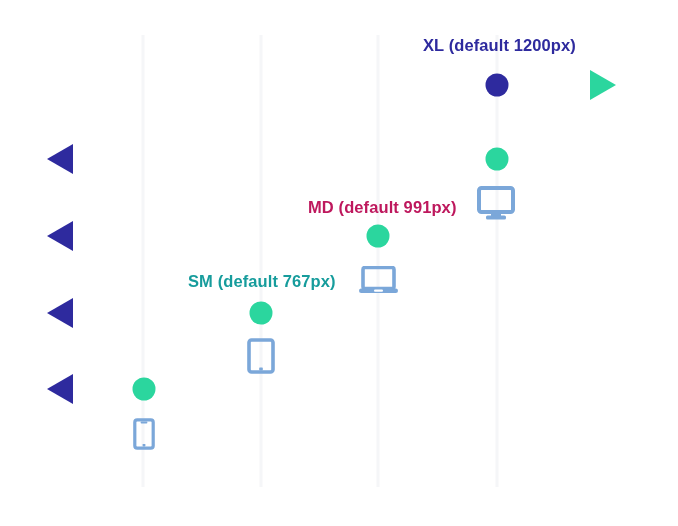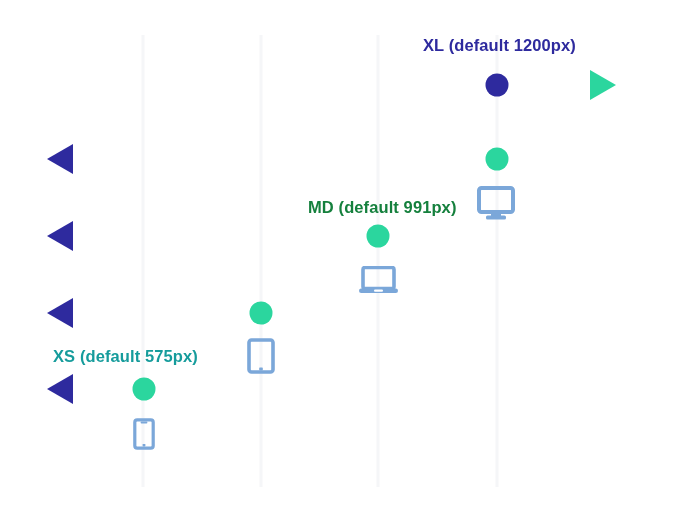--- a/index.html
+++ b/index.html
@@ -84,22 +84,22 @@
         <polygon points="47,313 73,298 73,328" fill="#2E2A9E"></polygon>
         <circle cx="261" cy="313" r="11.5" fill="#2BD69E"></circle>
         <line x1="144" x2="73" y1="389" y2="389" stroke="url(#grad-left)" stroke-width="4.6"></line>
         <polygon points="47,389 73,374 73,404" fill="#2E2A9E"></polygon>
         <circle cx="144" cy="389" r="11.5" fill="#2BD69E"></circle>
       </g>
   </svg>
 
   <div class="row-group">
     <div class="bp-label" style="left:415px; top:37px; color:#2E2A9E;">XL (default 1200px)</div>
-    <div class="bp-label" style="left:300px; top:199px; color:#15803d;">MD (default 991px)</div>
-    <div class="bp-label" style="left:45px; top:348px; color:#169C9C;">XS (default 575px)</div>
+    <div class="bp-label" style="left:300px; top:199px; color:#be185d;">MD (default 991px)</div>
+    <div class="bp-label" style="left:180px; top:273px; color:#169C9C;">SM (default 767px)</div>
   </div>
 
   <div class="dev-icon" style="left:477px; top:186px;">
     <svg width="38" height="34" viewBox="0 0 38 34" aria-hidden="true">
       <rect x="2" y="2" width="34" height="24" rx="2.5" ry="2.5" fill="none" stroke="#7BA7D9" stroke-width="4"></rect>
       <rect x="14" y="26" width="10" height="4" fill="#7BA7D9"></rect>
       <rect x="9" y="29.5" width="20" height="4" rx="1.6" fill="#7BA7D9"></rect>
     </svg>
   </div>
 

